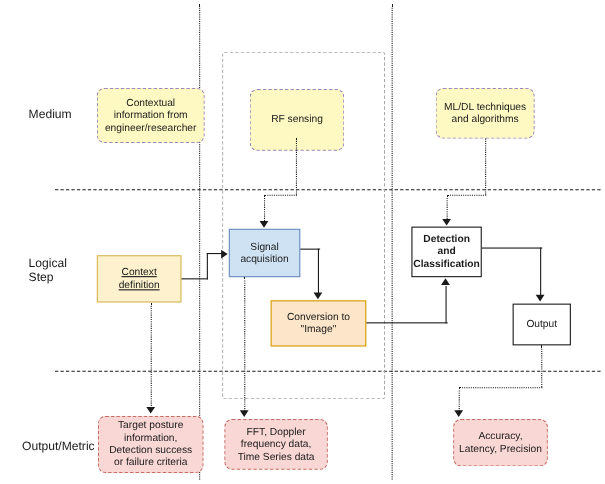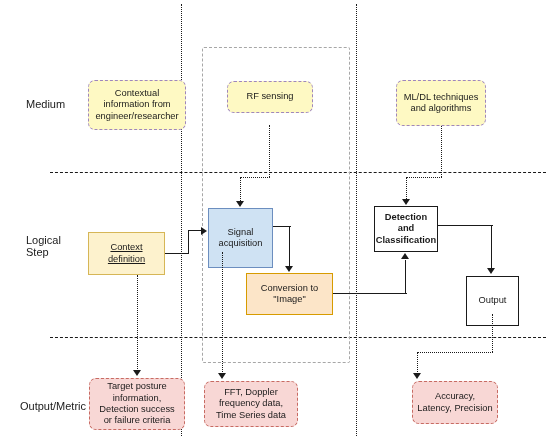--- a/index.html
+++ b/index.html
@@ -63,45 +63,45 @@
 
   <div class="rowlabel" style="left:14px;top:98px;">Medium</div>
   <div class="rowlabel" style="left:14px;top:234px;">Logical
 Step</div>
   <div class="rowlabel" style="left:8px;top:400px;">Output/Metric</div>
 
   <div class="node n-medium" style="left:88px;top:80px;width:98px;height:50px;">
     <span>Contextual information from engineer/researcher</span>
   </div>
 
-  <div class="node n-medium" style="left:227px;top:81px;width:86px;height:32px;">
+  <div class="node n-medium" style="left:227px;top:81px;width:86px;height:56px;">
     <span>RF sensing</span>
   </div>
 
   <div class="node n-medium" style="left:396px;top:80px;width:90px;height:46px;">
     <span>ML/DL techniques and algorithms</span>
   </div>
 
   <div class="node n-context" style="left:88px;top:232px;width:77px;height:43px;text-decoration:underline;">
     <span>Context definition</span>
   </div>
 
-  <div class="node n-signal" style="left:208px;top:208px;width:65px;height:60px;">
+  <div class="node n-signal" style="left:208px;top:208px;width:65px;height:44px;">
     <span>Signal acquisition</span>
   </div>
 
   <div class="node n-convert" style="left:246px;top:273px;width:87px;height:42px;">
     <span>Conversion to "Image"</span>
   </div>
 
   <div class="node n-plain" style="left:374px;top:206px;width:64px;height:46px;font-weight:bold;">
     <span>Detection and Classification</span>
   </div>
 
-  <div class="node n-plain" style="left:466px;top:276px;width:53px;height:50px;">
+  <div class="node n-plain" style="left:466px;top:276px;width:53px;height:38px;">
     <span>Output</span>
   </div>
 
   <div class="node n-metric" style="left:89px;top:378px;width:96px;height:52px;justify-content:center;">
     <span>Target posture information, Detection success or failure criteria</span>
   </div>
 
   <div class="node n-metric" style="left:204px;top:381px;width:94px;height:46px;">
     <span>FFT, Doppler frequency data, Time Series data</span>
   </div>

